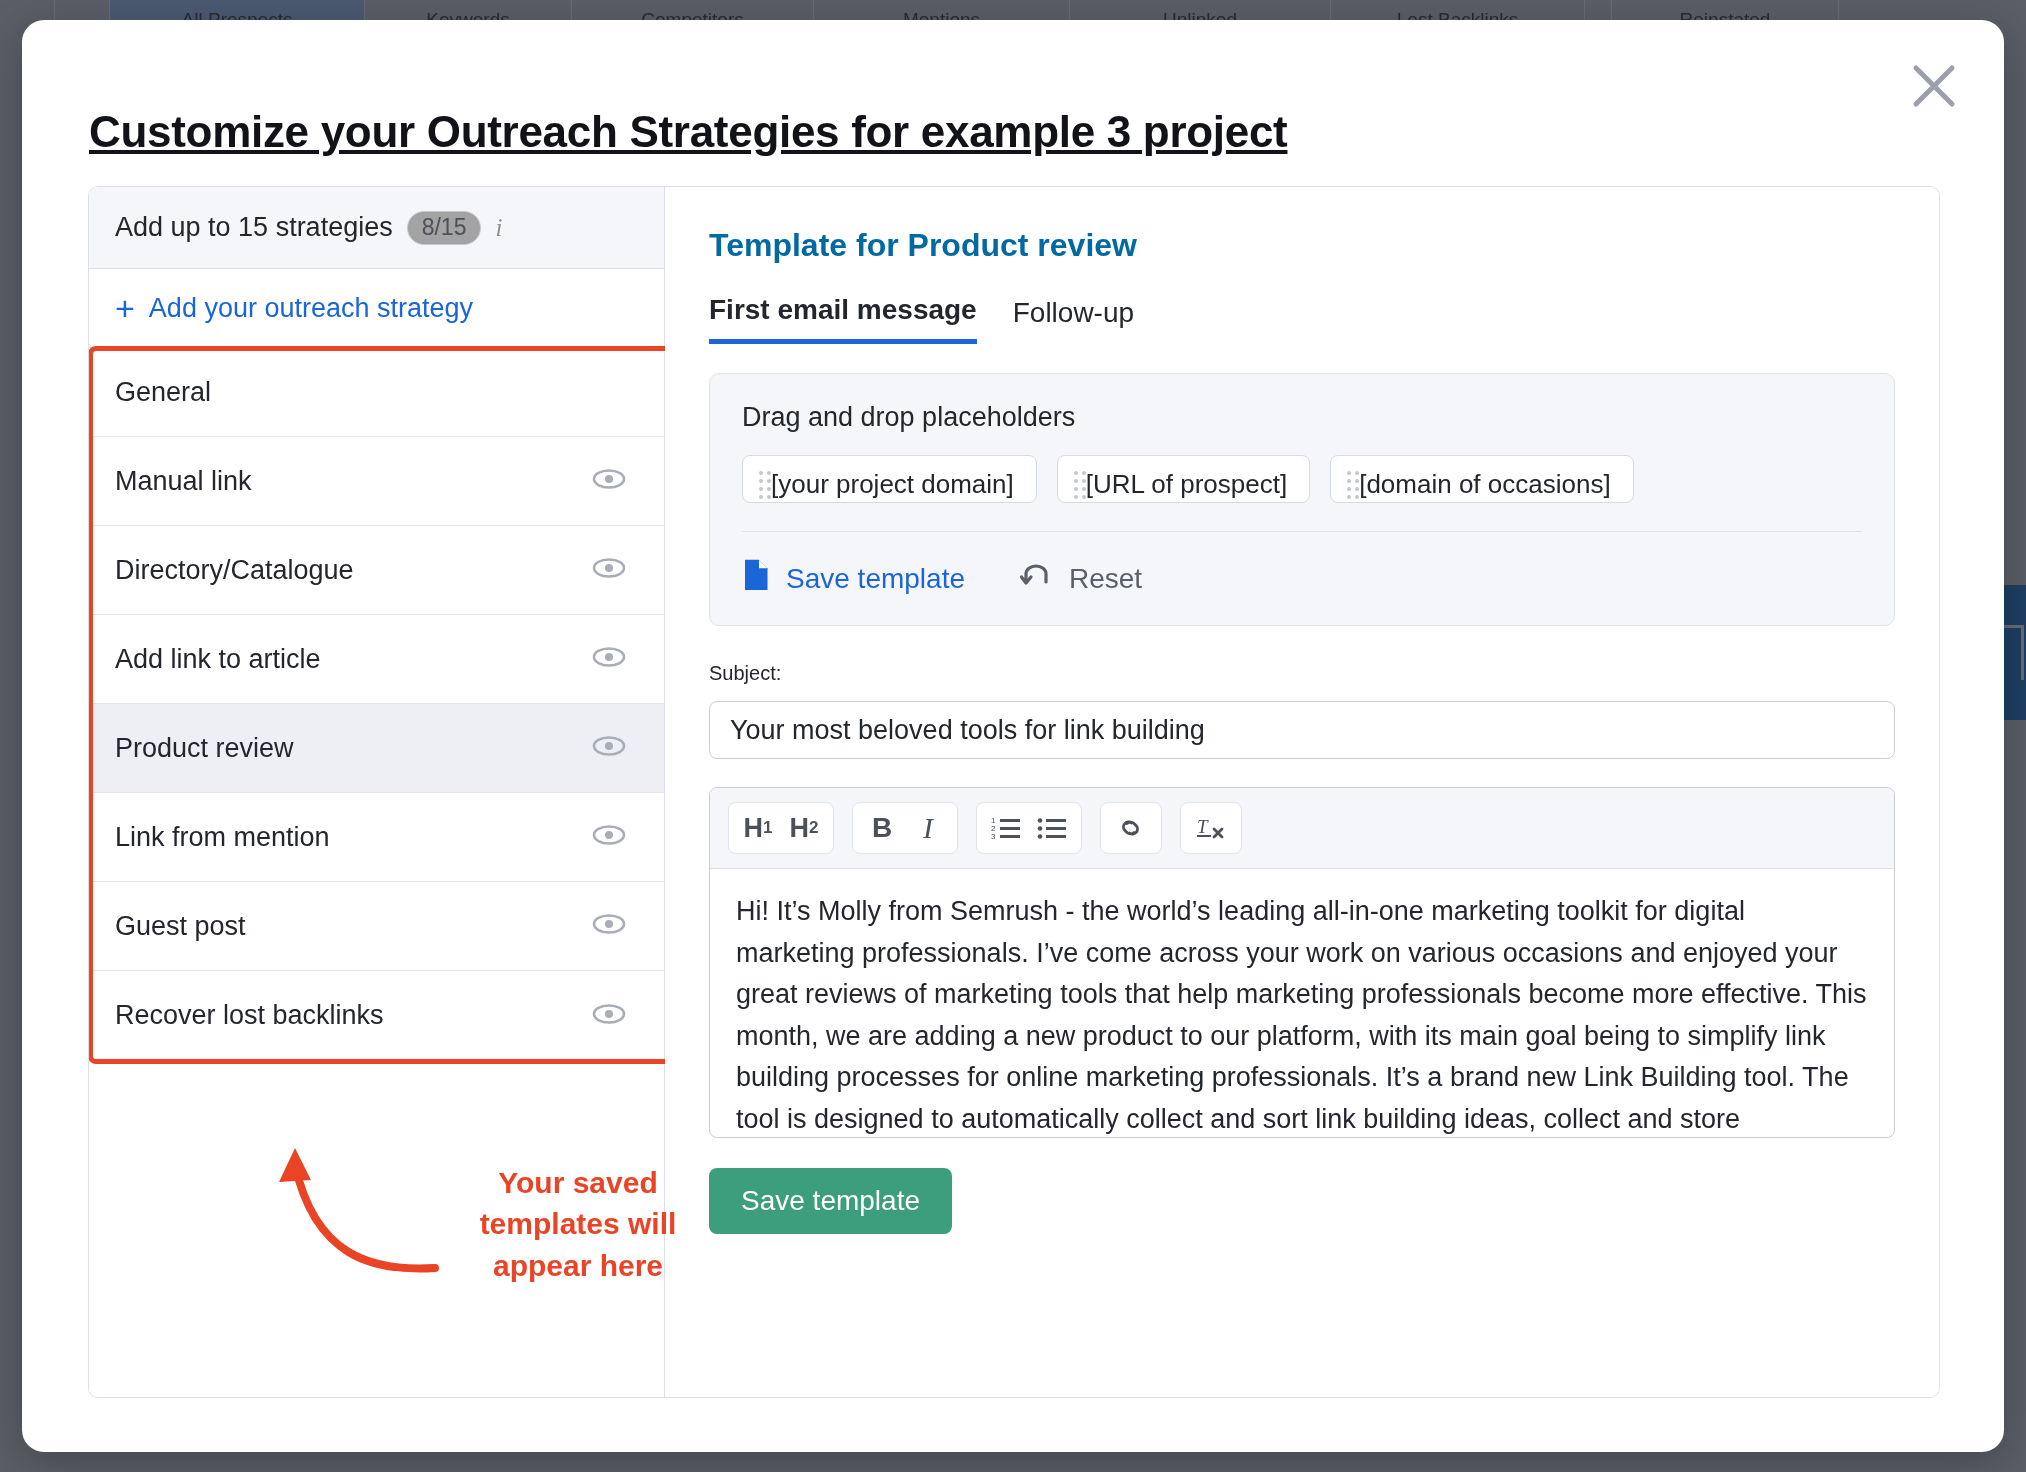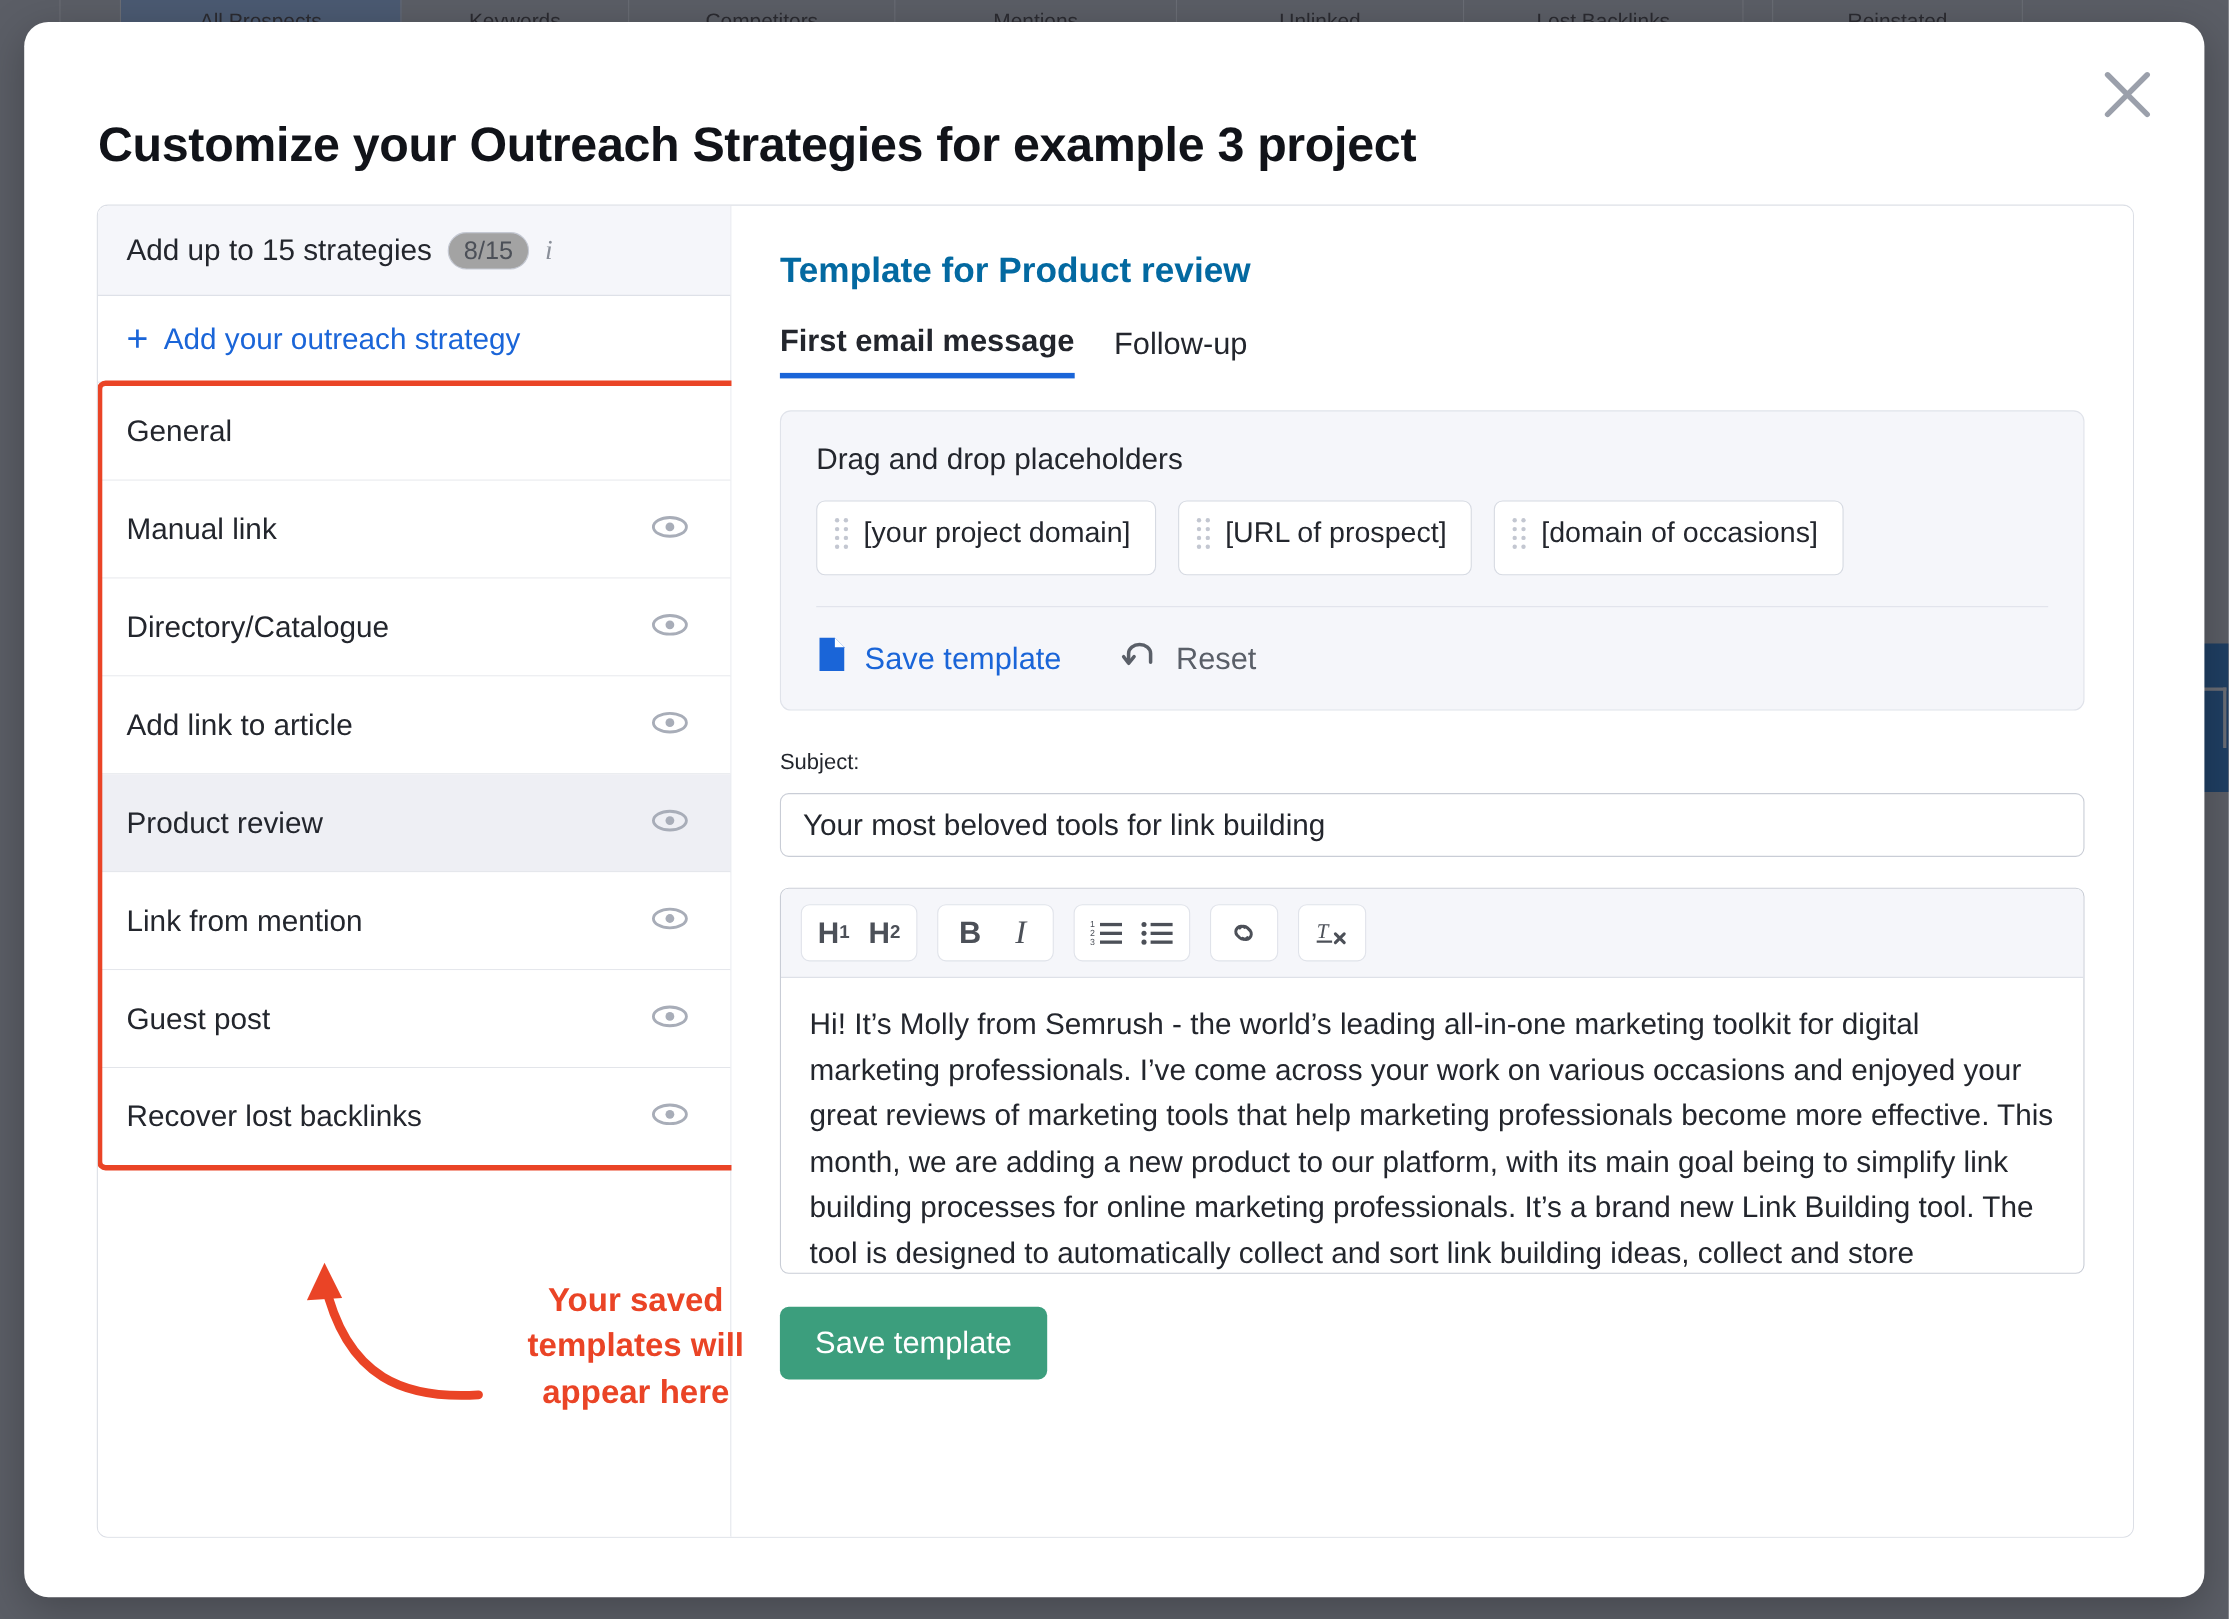--- a/index.html
+++ b/index.html
@@ -84,20 +84,21 @@
   .close-btn svg { display: block; }
 
   .modal-title {
     position: absolute;
     top: 87px;
     left: 67px;
     font-size: 44px;
     font-weight: bold;
     color: #111319;
     letter-spacing: -0.3px;
+    text-decoration: underline;
   }
 
   .panel-wrap {
     position: absolute;
     top: 166px;
     left: 66px;
     right: 64px;
     bottom: 54px;
     border: 1px solid #dcdfe6;
     border-radius: 10px;
@@ -266,26 +267,25 @@
   .chips {
     display: flex;
     gap: 20px;
     margin-top: 22px;
     flex-wrap: wrap;
   }
   .chip {
     background: #fff;
     border: 1px solid #d6dae2;
     border-radius: 8px;
-    padding: 13px 22px 22px 16px;
+    padding: 13px 22px 2px 16px;
     font-size: 26px;
     color: #23262d;
     display: flex;
     align-items: center;
-    gap: 14px;
     cursor: grab;
   }
   .grip {
     display: grid;
     grid-template-columns: repeat(2, 4px);
     grid-template-rows: repeat(4, 4px);
     gap: 4px;
   }
   .grip i {
     width: 4px; height: 4px;

